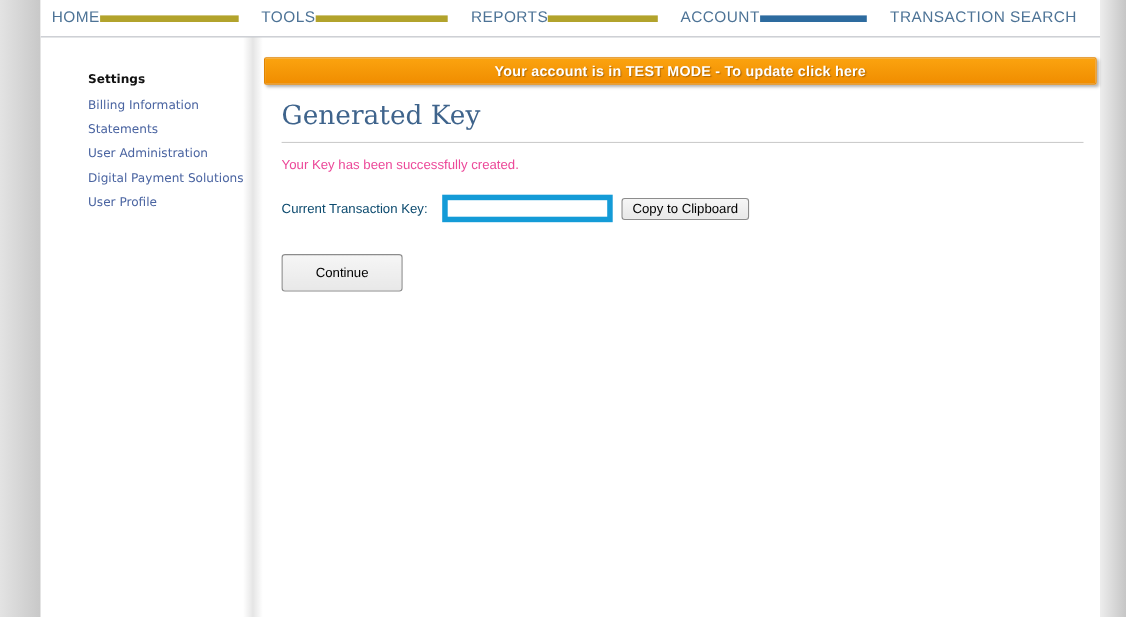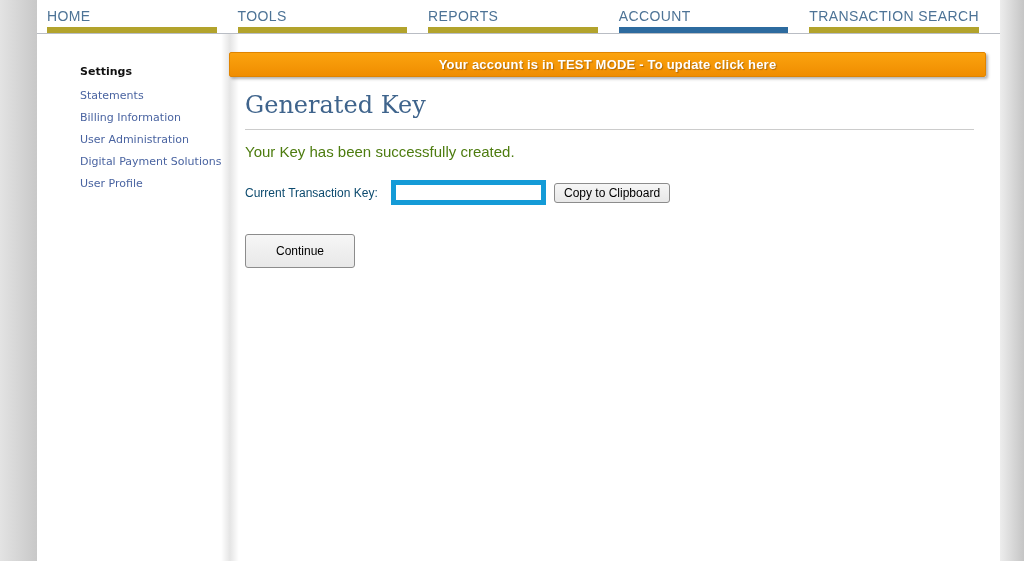--- a/index.html
+++ b/index.html
@@ -31,23 +31,23 @@
     height: 34px;
     border-bottom: 1px solid #b9bdc4;
     display: flex;
     padding-left: 10px;
     background: #ffffff;
   }
   .nav-tab {
     width: 170px;
     margin-right: 21px;
     display: flex;
-    flex-direction: column;
+    flex-direction: row;
     justify-content: flex-end;
-    align-items: flex-start;
+    align-items: center;
     cursor: pointer;
   }
   .nav-tab-label {
     color: #4d7396;
     font-size: 14px;
     letter-spacing: 0.4px;
     margin-bottom: 3px;
     white-space: nowrap;
   }
   .nav-tab-bar { height: 6px; width: 100%; background: #b2a32c; }
@@ -70,21 +70,21 @@
     white-space: nowrap;
   }
 
   
   .divider {
     position: absolute; left: 184px; top: 34px; width: 18px; height: 527px;
     background: linear-gradient(to right, rgba(255,255,255,0), rgba(0,0,0,0.10), rgba(255,255,255,0));
   }
 
   
-  .content { position: absolute; left: 192px; top: 52px; width: 757px; }
+  .content { position: absolute; left: 203px; top: 52px; width: 757px; }
 
   .test-banner {
     width: 757px; height: 25px;
     background: linear-gradient(#fba30f, #f08d00);
     border: 1px solid #e08400;
     border-radius: 2px;
     box-shadow: 2px 2px 3px rgba(0,0,0,0.30);
     color: #ffffff;
     font-size: 13px;
     font-weight: bold;
@@ -105,22 +105,22 @@
     color: #3f648c;
   }
   .title-rule {
     border: none;
     border-top: 1px solid #cccccc;
     margin-top: 10px;
     width: 729px;
   }
   .success-message {
     margin-top: 13px;
-    font-size: 15px;
-    color: #4d7c0f;
+    font-size: 12px;
+    color: #ec4899;
   }
 
   .key-row { margin-top: 20px; display: flex; align-items: center; }
   .key-label { font-size: 12px; color: #0c4a6e; width: 146px; flex: none; }
   .key-input {
     width: 155px; height: 25px;
     border: 5px solid #149bd7;
     border-radius: 0;
     outline: none;
     font-size: 12px;
@@ -165,22 +165,22 @@
       <span class="nav-tab-bar"></span>
     </div>
     <div class="nav-tab">
       <span class="nav-tab-label">TRANSACTION SEARCH</span>
       <span class="nav-tab-bar"></span>
     </div>
   </div>
 
   <div class="sidebar">
     <div class="sidebar-heading">Settings</div>
+    <a class="sidebar-link">Billing Information</a>
     <a class="sidebar-link">Statements</a>
-    <a class="sidebar-link">Billing Information</a>
     <a class="sidebar-link">User Administration</a>
     <a class="sidebar-link">Digital Payment Solutions</a>
     <a class="sidebar-link">User Profile</a>
   </div>
 
   <div class="divider"></div>
 
   <div class="content">
 
     <div class="test-banner">Your account is in TEST MODE - To update click here</div>

